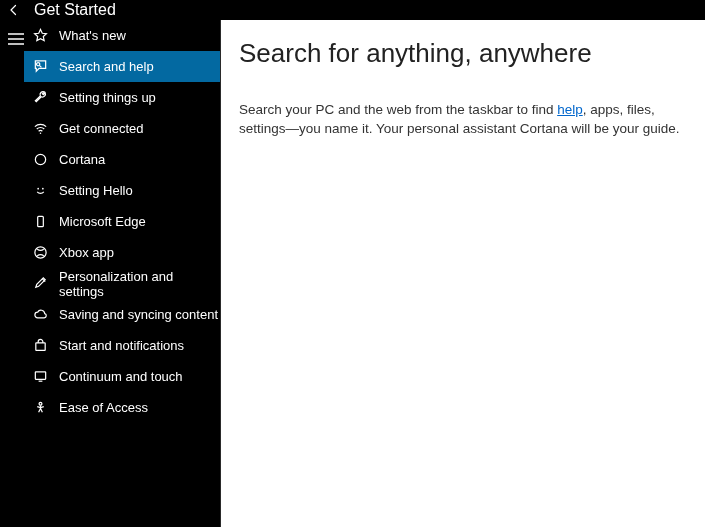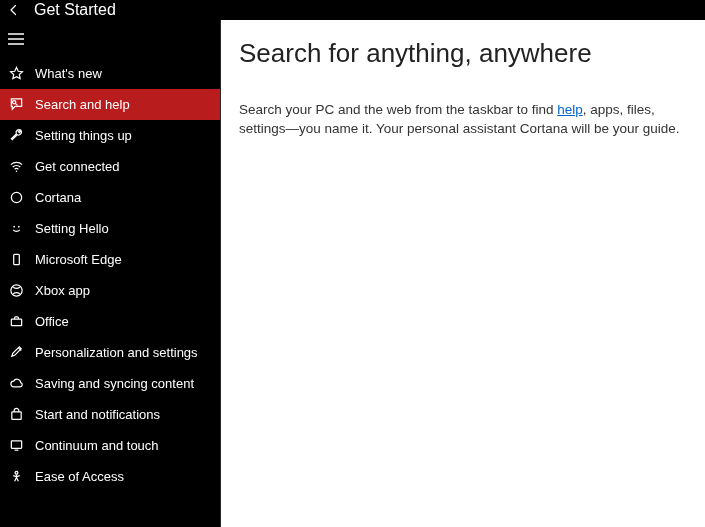--- a/index.html
+++ b/index.html
@@ -33,21 +33,21 @@
     .titlebar .back svg { width: 12px; height: 12px; }
     .body {
       flex: 1;
       display: flex;
       min-height: 0;
     }
     .sidebar {
       width: 221px;
       background: #000;
       display: flex;
-      flex-direction: column;
+      flex-direction: row;
       border-right: 1px solid #2a2a2a;
     }
     .hamburger {
       height: 38px;
       display: flex;
       align-items: center;
       padding-left: 8px;
       cursor: pointer;
     }
     .hamburger svg { width: 16px; height: 12px; }
@@ -57,21 +57,21 @@
     }
     .nav-item {
       height: 31px;
       display: flex;
       align-items: center;
       padding-left: 8px;
       cursor: pointer;
       font-size: 13px;
     }
     .nav-item.selected {
-      background: #b91c1c;
+      background: #0369a1;
     }
     .nav-item .icon {
       width: 16px;
       height: 16px;
       display: flex;
       align-items: center;
       justify-content: center;
       margin-right: 11px;
       flex-shrink: 0;
     }
@@ -203,29 +203,20 @@
         <span class="icon">
           <svg viewBox="0 0 16 16">
               <circle cx="8" cy="8" r="6"></circle>
               <path d="M4.5 4.5c2 1.5 5 1.5 7 0"></path>
               <path d="M4.5 11.5c2-1.5 5-1.5 7 0"></path>
             </svg>
         </span>
         <span>Xbox app</span>
       </div>
 
-      <div class="nav-item">
-        <span class="icon">
-          <svg viewBox="0 0 16 16">
-              <rect x="2.5" y="5.5" width="11" height="7" rx="0.5"></rect>
-              <path d="M6 5.5V4a1 1 0 0 1 1-1h2a1 1 0 0 1 1 1v1.5"></path>
-            </svg>
-        </span>
-        <span>Office</span>
-      </div>
 
       <div class="nav-item">
         <span class="icon">
           <svg viewBox="0 0 16 16">
               <path d="M3 12l1-3 7-7 2 2-7 7z"></path>
               <line x1="10" y1="3" x2="13" y2="6"></line>
             </svg>
         </span>
         <span>Personalization and settings</span>
       </div>

